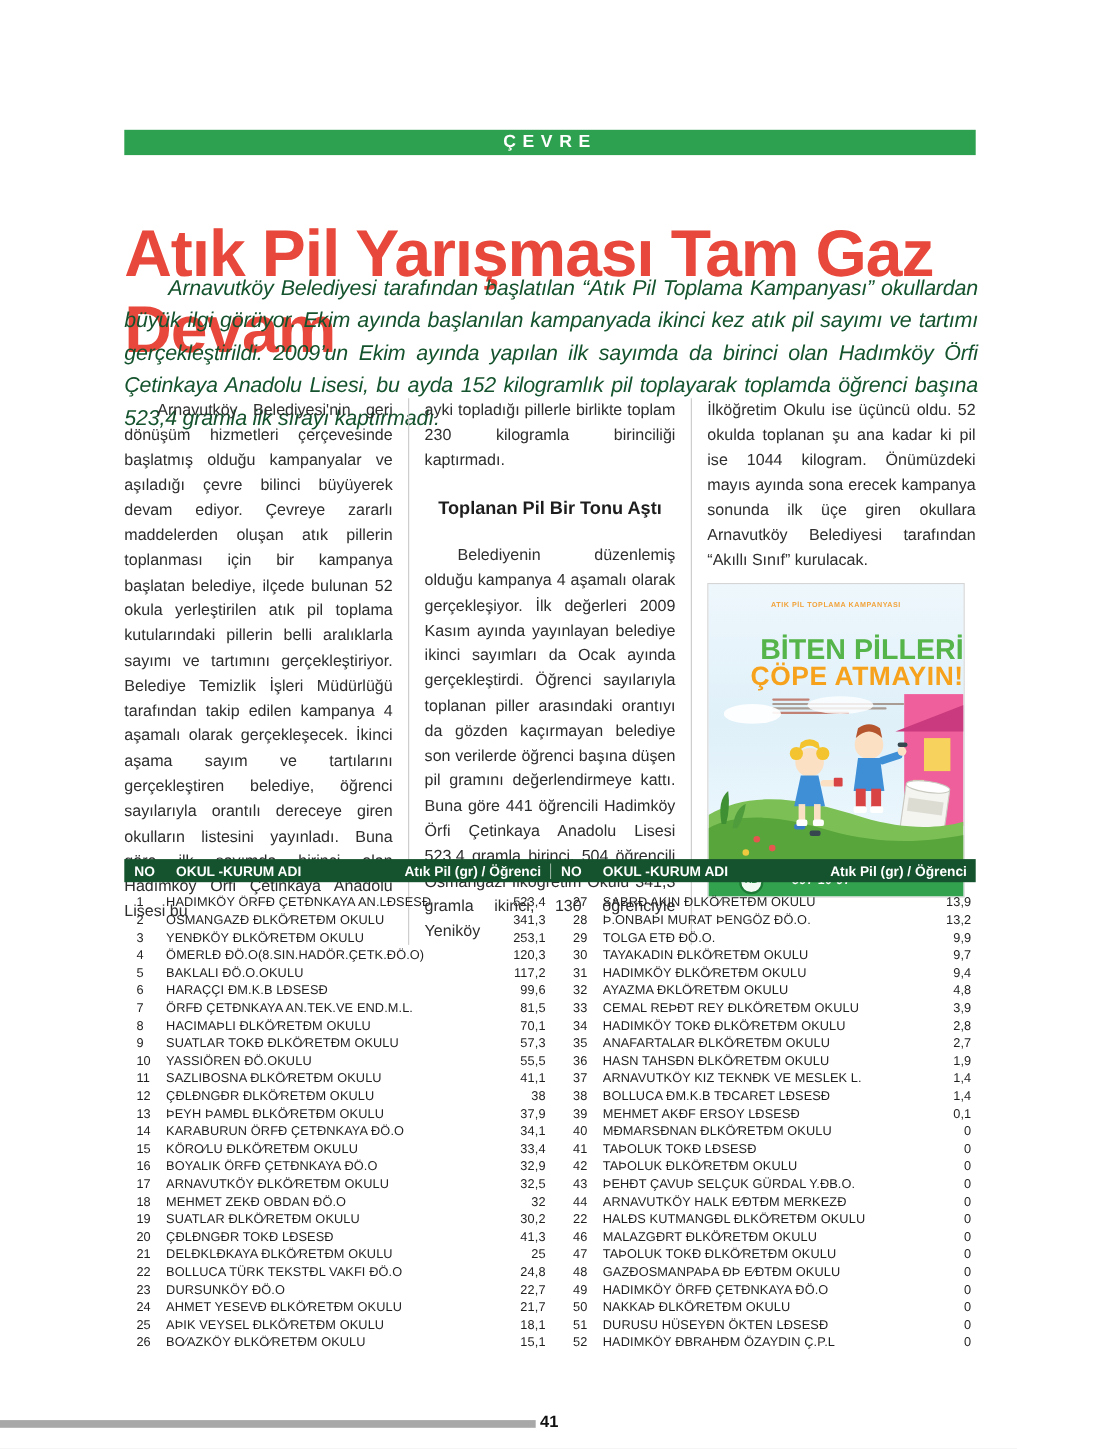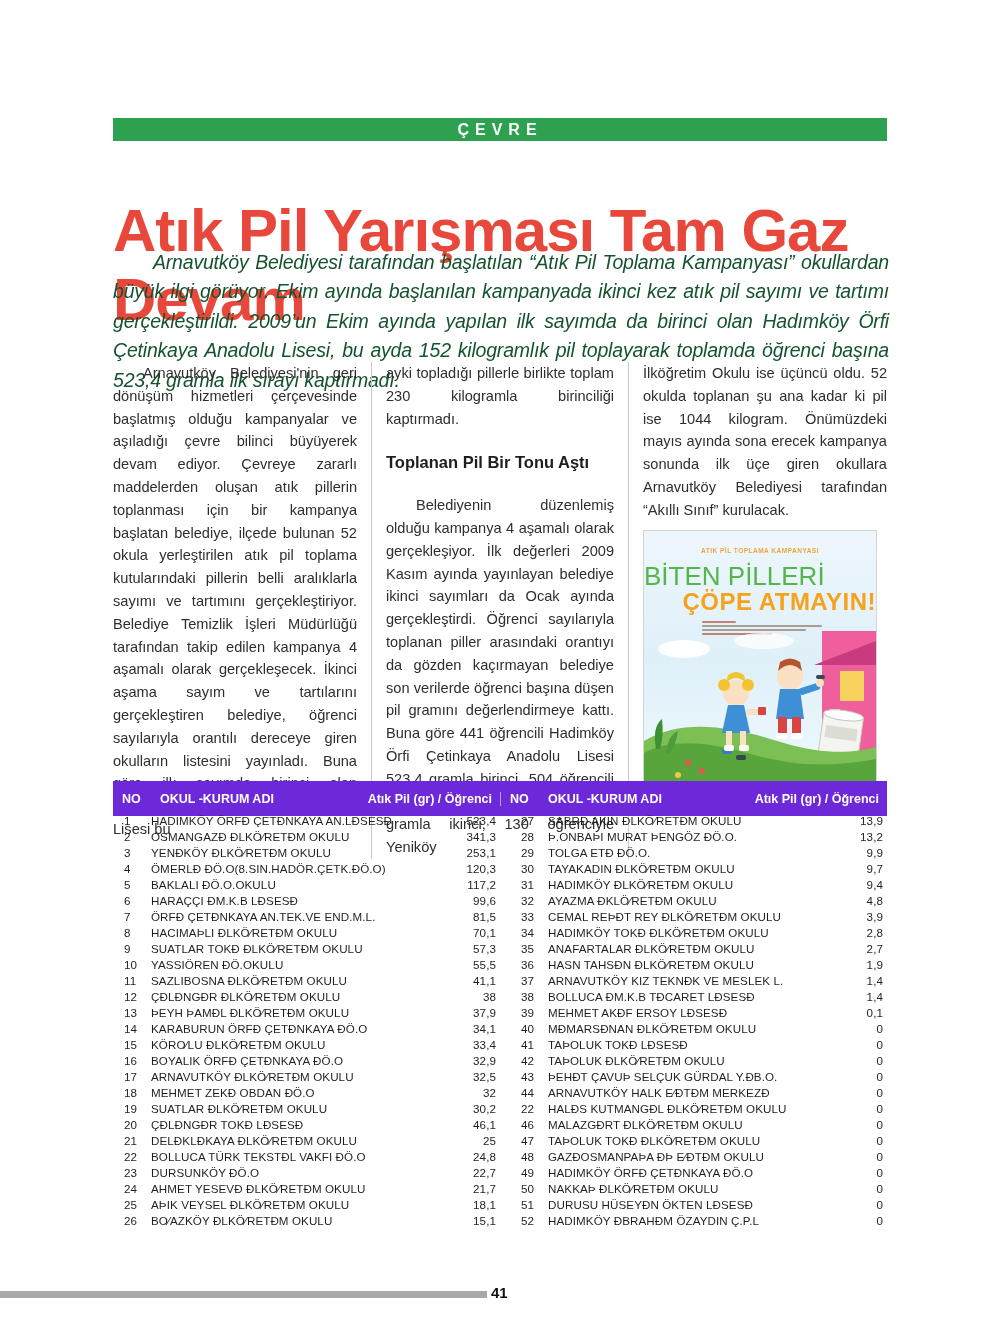--- a/index.html
+++ b/index.html
@@ -18,50 +18,50 @@
          text-indent:40px;letter-spacing:-0.2px;}
   
   .cols{position:absolute;left:113px;top:362px;width:774px;display:flex;align-items:stretch;}
   .col{box-sizing:border-box;width:258px;font-size:14.6px;line-height:22.8px;
        color:#2e2e2e;text-align:justify;}
   .col p{margin:0;}
   .col p.indent{text-indent:30px;}
   .col-1{padding-right:14px;}
   .col-2{padding:0 14px;border-left:1px solid #c9c9c9;border-right:1px solid #c9c9c9;}
   .col-3{padding-left:14px;}
-  .subhead{font-weight:bold;font-size:16.5px;color:#1d1d1d;text-align:left;
+  .subhead{font-weight:bold;font-size:16.5px;color:#1d1d1d;text-align:center;
            margin:21px 0 20px 0 !important;}
   
   .poster{margin-top:8px;width:232px;height:284px;border:1px solid #d5d5d5;
           background:linear-gradient(180deg,#eef7fc 0%,#dff0f9 45%,#f3fbff 100%);
           position:relative;overflow:hidden;}
   .poster-kicker{margin-top:9px;text-align:center;font-size:6.5px;font-weight:bold;
                  color:#f2a33c;letter-spacing:0.5px;}
-  .poster-t1{text-align:left;font-size:26px;font-weight:normal;color:#55b44a;
-             letter-spacing:0px;line-height:1.0;margin-top:1px;}
+  .poster-t1{text-align:right;font-size:26px;font-weight:bold;color:#55b44a;
+             letter-spacing:0px;line-height:1.0;margin-top:15px;}
   .poster-t2{text-align:right;font-size:24px;font-weight:bold;color:#f6a21c;
              letter-spacing:0.5px;line-height:1.05;}
   .poster-smalltext{margin:6px 14px 0 58px;}
   .poster-smalltext i{display:block;height:2px;background:#8b6f5e;margin-bottom:2px;
                       border-radius:1px;opacity:.65;}
   .poster-smalltext i:nth-child(1){width:34px;background:#b0452e;}
   .poster-smalltext i:nth-child(2){width:120px;}
   .poster-smalltext i:nth-child(3){width:104px;}
   .poster-smalltext i:nth-child(4){width:70px;background:#b0452e;}
   .poster-art{position:absolute;left:0;bottom:26px;width:232px;height:158px;}
   .poster-foot{position:absolute;left:0;bottom:0;width:232px;height:26px;background:#33a24e;
                display:flex;align-items:center;}
   .poster-logo{width:22px;height:22px;border-radius:50%;background:#f4fbf4;
                border:2px solid #1d7a36;box-sizing:border-box;margin-left:28px;
                display:flex;align-items:center;justify-content:center;
                font-size:8px;font-weight:bold;color:#2c8c43;}
   .poster-phone{color:#ffffff;font-weight:bold;font-size:11px;margin-left:26px;
                 letter-spacing:0.5px;}
   
-  .thead{position:absolute;left:113px;top:781px;width:774px;height:35px;background:#6d28d9;
+  .thead{position:absolute;left:113px;top:781px;width:774px;height:21px;background:#14532d;
          color:#fff;font-weight:bold;font-size:12.5px;display:flex;align-items:center;}
   .thead .half{display:flex;width:387px;box-sizing:border-box;align-items:center;}
   .thead .half+.half{border-left:1px solid rgba(255,255,255,.55);}
   .th-no{width:38px;padding-left:9px;}
   .th-name{flex:1;}
   .th-val{text-align:right;padding-right:8px;white-space:nowrap;}
   .tbody{position:absolute;left:113px;top:812px;width:774px;display:flex;}
   .tcol{width:387px;box-sizing:border-box;}
   .tcol+.tcol{padding-left:10px;}
   .trow{display:flex;height:16px;align-items:center;font-size:11.6px;color:#1f1f1f;
@@ -279,21 +279,21 @@
           <span class="tval">32</span>
         </div>
         <div class="trow">
           <span class="tno">19</span>
           <span class="tname">SUATLAR ÐLKÖ⁄RETÐM OKULU</span>
           <span class="tval">30,2</span>
         </div>
         <div class="trow">
           <span class="tno">20</span>
           <span class="tname">ÇÐLÐNGÐR TOKÐ LÐSESÐ</span>
-          <span class="tval">46,1</span>
+          <span class="tval">41,3</span>
         </div>
         <div class="trow">
           <span class="tno">21</span>
           <span class="tname">DELÐKLÐKAYA ÐLKÖ⁄RETÐM OKULU</span>
           <span class="tval">25</span>
         </div>
         <div class="trow">
           <span class="tno">22</span>
           <span class="tname">BOLLUCA TÜRK TEKSTÐL VAKFI ÐÖ.O</span>
           <span class="tval">24,8</span>

